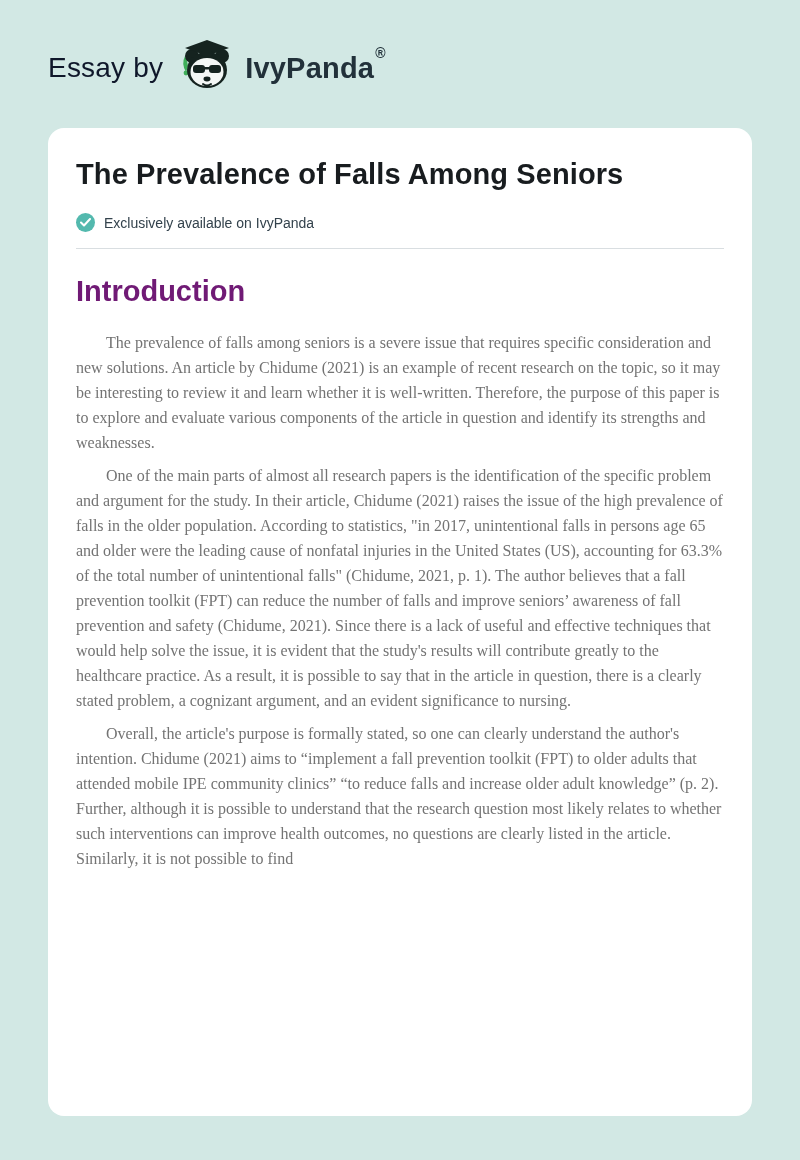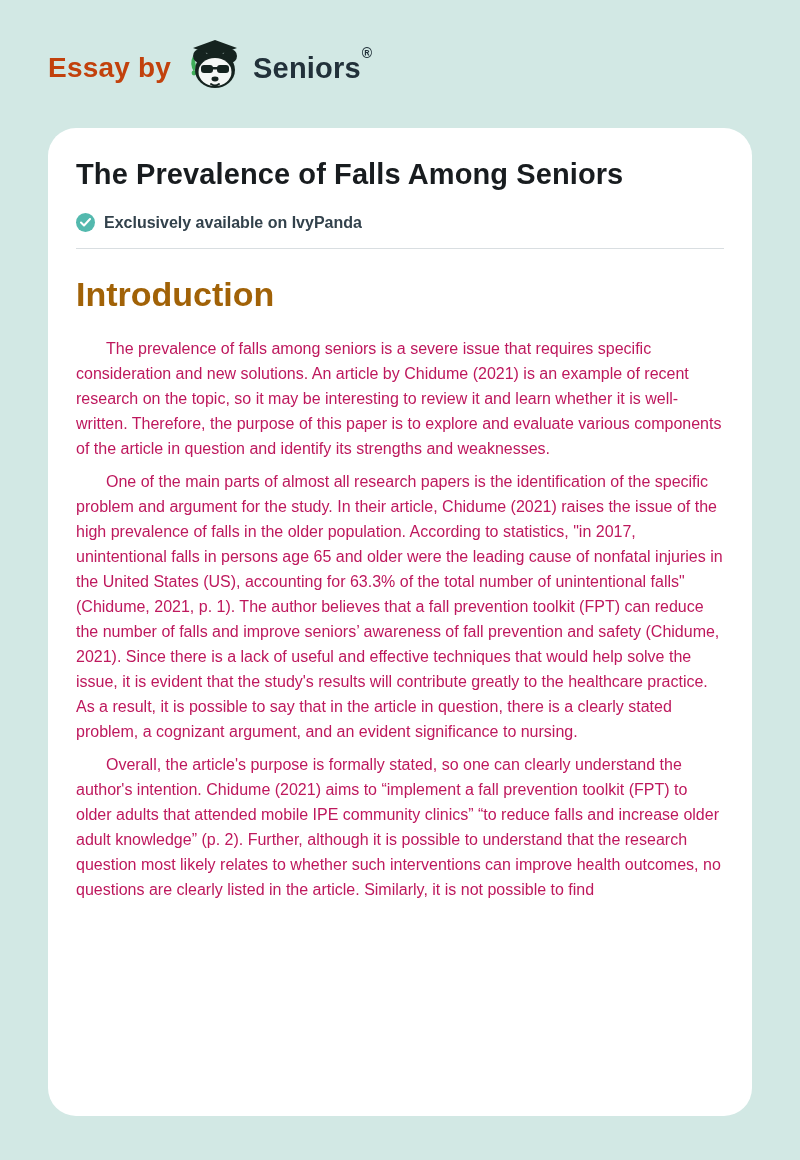--- a/index.html
+++ b/index.html
@@ -14,23 +14,22 @@
 
   
   .site-header {
     display: flex;
     align-items: center;
     gap: 14px;
     padding: 38px 48px 26px 48px;
   }
   .essay-by {
     font-size: 28px;
-    color: #c2410c;
+    color: #0f172a;
     letter-spacing: 0.2px;
-    font-weight: bold;
   }
   .logo {
     display: flex;
     align-items: center;
     gap: 10px;
   }
   .brand-name {
     font-size: 29px;
     font-weight: bold;
     color: #22313a;
@@ -42,21 +41,21 @@
     color: #22313a;
     vertical-align: super;
     position: relative;
     top: -9px;
     margin-left: 1px;
   }
 
   
   .card {
     background: #ffffff;
-    border-radius: 28px;
+    border-radius: 16px;
     margin: 4px 48px 0 48px;
     padding: 30px 28px 40px 28px;
     height: 988px;
     overflow: hidden;
   }
 
   .doc-title {
     font-size: 29px;
     font-weight: bold;
     color: #181c1f;
@@ -75,45 +74,46 @@
     height: 19px;
     border-radius: 50%;
     background: #53b9ae;
     display: flex;
     align-items: center;
     justify-content: center;
     flex: 0 0 auto;
   }
   .check-circle svg { display: block; }
   .badge-text {
-    font-size: 16px;
-    font-weight: bold;
+    font-size: 14px;
+    font-weight: normal;
     color: #33424c;
   }
 
   .divider {
     border: none;
     border-top: 1px solid #d9dee1;
     margin: 0 0 26px 0;
   }
 
   .section-heading {
-    font-size: 34px;
+    font-size: 29px;
     font-weight: bold;
-    color: #a16207;
+    color: #701a75;
     margin: 26px 0 22px 0;
   }
   .section-heading:first-of-type { margin-top: 4px; }
 
   .body-para {
     font-size: 16px;
     line-height: 25px;
-    color: #be185d;
+    color: #737373;
     text-indent: 30px;
     margin-bottom: 8px;
+    font-family: Liberation Serif, serif;
   }
 </style>
 </head>
 <body>
 
 <header class="site-header">
   <span class="essay-by">Essay by</span>
 
   <span class="logo">
 
@@ -133,21 +133,21 @@
         <rect x="24" y="13" width="12" height="5" rx="2" fill="#15231f"></rect>
 
         <rect x="16" y="27" width="12" height="8" rx="3" fill="#15231f"></rect>
         <rect x="32" y="27" width="12" height="8" rx="3" fill="#15231f"></rect>
         <rect x="27" y="29" width="6" height="2.5" fill="#15231f"></rect>
 
         <ellipse cx="30" cy="41" rx="3.5" ry="2.4" fill="#15231f"></ellipse>
         <path d="M26 46 Q30 49 34 46" stroke="#15231f" stroke-width="2" fill="none" stroke-linecap="round"></path>
       </svg>
     </span>
-    <span class="brand-name"><span>Seniors</span><span class="brand-reg">®</span></span>
+    <span class="brand-name"><span>IvyPanda</span><span class="brand-reg">®</span></span>
   </span>
 </header>
 
 <main class="card">
 
   <h1 class="doc-title">The Prevalence of Falls Among Seniors</h1>
 
   <div class="badge-row">
     <span class="check-circle">
       <svg width="11" height="9" viewBox="0 0 11 9">

